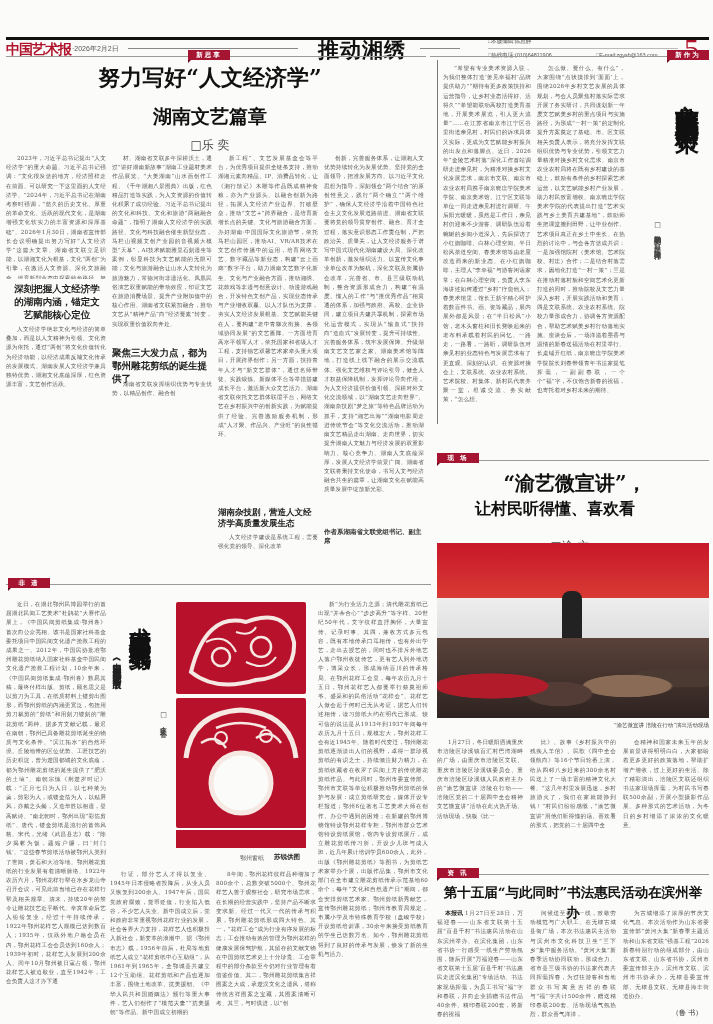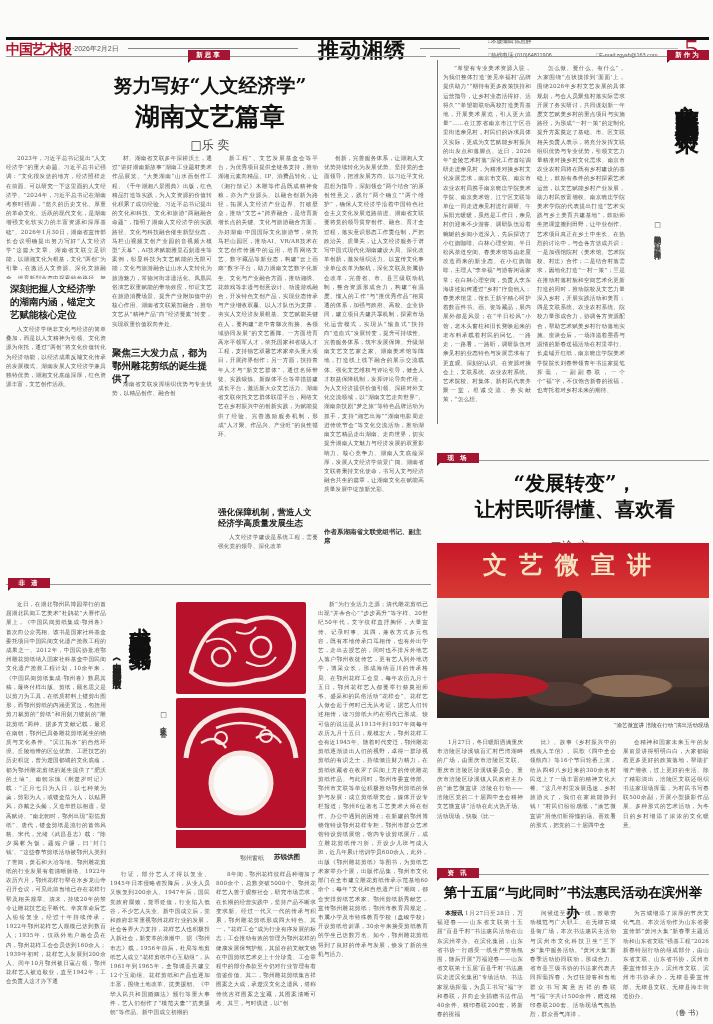--- a/index.html
+++ b/index.html
@@ -60,56 +60,55 @@
   <div class="abs meta" style="left:488px;top:6px;">□本版编辑:陈思静</div>
   <div class="abs rule-thin" style="left:488px;top:16px;width:190px;background:#bbb;"></div>
   <div class="abs meta" style="left:488px;top:20px;">□热线电话:(010)64811906</div>
   <div class="abs meta" style="left:596px;top:20px;">□E-mail:zgysb@163.com</div>
   <div class="abs page-num">5</div>
 </div>
 <div class="abs thick-rule"></div>
 
 <div class="abs sec-rule" style="left:6px;top:56px;width:420px;"></div>
 <div class="abs tag" style="left:188px;top:50px;width:42px;">新思享</div>
-<div class="abs headline" style="left:40px;top:70px;width:340px;font-size:19px;line-height:31px;">努力写好“人文经济学”</div>
-<div class="abs headline" style="left:40px;top:101px;width:340px;font-size:25px;line-height:31px;">湖南文艺篇章</div>
+<div class="abs headline" style="left:40px;top:62px;width:340px;font-size:22px;line-height:31px;">努力写好“人文经济学”</div>
+<div class="abs headline" style="left:40px;top:101px;width:340px;font-size:19px;line-height:31px;">湖南文艺篇章</div>
 <div class="abs byline" style="left:150px;top:137px;width:120px;">□乐 奕</div>
 
 <div class="abs col" style="left:6px;top:154px;width:100px;height:125px;">2023年，习近平总书记提出“人文经济学”的重大命题。习近平总书记强调：“文化很发达的地方，经济照样走在前面。可以研究一下这里面的人文经济学。”2024年，习近平总书记在湖南考察时强调，“悠久的历史文化、厚重的革命文化、活跃的现代文化，是湖南增强文化软实力的丰富资源和深厚基础”。2026年1月30日，湖南省宣传部长会议明确提出努力写好“人文经济学”这篇大文章。湖南省文联立足职能，以湖湘文化为根基，文化“两创”为引擎，在激活人文资源、深化文旅融合、培育新型业态中探索特色路径，努力写好“人文经济学”湖南文艺篇章。</div>
-<div class="abs subhead" style="left:10px;top:282px;width:94px;">深刻把握人文经济学的湖南内涵，锚定文艺赋能核心定位</div>
+<div class="abs subhead" style="left:10px;top:282px;width:94px;text-align:center;">深刻把握人文经济学的湖南内涵，锚定文艺赋能核心定位</div>
 <div class="abs col" style="left:6px;top:325px;width:100px;height:75px;">人文经济学绝非文化与经济的简单叠加，而是以人文精神为引领、文化资源为依托，通过“两创”将文化价值转化为经济动能，以经济成果反哺文化传承的发展模式。湖南发展人文经济学兼具独特优势，湖湘文化底蕴深厚，红色资源丰富，文艺创作活跃。</div>
 
 <div class="abs col" style="left:112px;top:154px;width:100px;height:188px;">材。湖南省文联多年深耕沃土，通过“讲好湖南新故事”湖南工业题材美术作品展览、“大美湖南”山水画创作工程、《千年湖湘八景图典》出版，红色精品打造等实践，为人文资源的价值转化积累了成功经验。习近平总书记提出的文化和科技、文化和旅游“两融融合命题”，指明了湖南人文经济学的实践路径。文化与科技融合催生新型业态，马栏山视频文创产业园的音视频大模型“天幕”，AI技术赋能雅里石刻遗生等案例，彰显科技为文艺赋能的无限可能；文化与旅游融合让山水人文转化为旅游魅力，常德河街非遗活化、凤凰民俗演艺双重赋能的带动效应，印证文艺在旅游消费场景、提升产业附加值中的核心作用。湖南省文联紧扣融合，推动文艺从“精神产品”向“经济要素”转变，实现双重价值双向奔赴。</div>
 <div class="abs subhead" style="left:112px;top:346px;width:100px;">聚焦三大发力点，都为鄂州雕花剪纸的诞生提供了</div>
 <div class="abs col" style="left:112px;top:380px;width:100px;height:20px;">湖南省文联发挥组织优势与专业优势，以精品创作、融合创</div>
 
 <div class="abs col" style="left:218px;top:154px;width:100px;height:310px;">新工程”、文艺发展基金会等平台，为优秀项目提供全链条支持，推动湖湘元素向精品、IP、消费品转化，让《湘行散记》木雕等作品既成精神食粮，亦为产业源头。以融合创新为路径，拓展人文经济产业边界。打破壁垒，推动“文艺+”跨界融合，是培育新增长点的关键。文化与旅游融合方面，办好湖南·中国国际文化旅游节，依托马栏山园区，推动AI、VR/AR技术在文艺创作传播中的运用，培育网络文艺、数字藏品等新业态，构建“云上画廊”数字平台，助力湖南文艺数字化新生。文化与产业融合方面，推动湘绣、花鼓戏等非遗与创意设计、动漫游戏融合，开发特色文创产品，实现业态传承与产业增收双赢。以人才队伍为支撑，夯实人文经济发展根基。文艺赋能关键在人，要构建“老中青梯次衔接、各领域协同发展”的文艺雁阵。一方面培育高水平领军人才，依托国家和省级人才工程，支持德艺双馨艺术家牵头重大项目，开展跨界创作；另一方面，扶持青年人才与“新文艺群体”，通过名师带徒、实践锻炼、新媒体平台等举措搭建成长平台，激活新大众文艺活力。湖南省文联依托文艺群体联谊平台，网络文艺在乡村振兴中的创新实践，为赋能提供了经验。完善激励服务机制，形成“人才聚、作品兴、产业旺”的良性循环。</div>
-<div class="abs subhead" style="left:218px;top:507px;width:100px;font-size:8.5px;line-height:11px;">强化保障机制，营造人文经济学高质量发展生态</div>
+<div class="abs subhead" style="left:218px;top:507px;width:100px;font-size:8.5px;line-height:11px;">湖南杂技剧，营造人文经济学高质量发展生态</div>
 <div class="abs col" style="left:218px;top:533px;width:100px;height:18px;">人文经济学建设是系统工程，需要强化党的领导、深化改革</div>
 
 <div class="abs col" style="left:324px;top:154px;width:100px;height:380px;">创新，完善服务体系，让湖湘人文优势持续转化为发展优势。坚持党的全面领导，把准发展方向。以习近平文化思想为指导，深刻领会“两个结合”的原创性意义，践行“两个确立”“两个维护”，确保人文经济学沿着中国特色社会主义文化发展道路前进。湖南省文联要将党的领导贯穿创作、融合、育才全过程，落实意识形态工作责任制，严把政治关、质量关，让人文经济服务于谱写中国式现代化湖南建设大局。深化改革创新，激发组织活力。以宣传文化事业单位改革为契机，深化文联及所属协会改革，完善省、市、县三级联动机制，整合资源形成合力，构建“有温度、懂人的工作”与“推优秀作品”相贯通的体系，加强与政府、高校、企业协同，建立项目共建共享机制，探索市场化运营模式，实现从“输血式”扶持向“造血式”发展转变，提升可持续性。完善服务体系，筑牢发展保障。升级湖南文艺文艺家之家、湖南美术馆等阵地，打造线上线下融合的展示交流载体。强化文艺维权与评论引导，健全人才权益保障机制，发挥评论导向作用，为人文经济提供价值引领。深耕对外文化交流领域，以“湖南文艺走向世界”、湖南杂技剧“梦之旅”等特色品牌活动为抓手，支持“湘艺出海”“湖南电影周走进传统节会”等文化交流活动，推动湖南文艺精品走出湖南、走向世界，切实提升湖南人文魅力与经济发展的双重影响力、核心竞争力。湖南人文底蕴深厚，发展人文经济学前景广阔。湖南省文联将秉持文化使命，书写人文与经济融合共生的篇章，让湖南文化在赋能高质量发展中绽放新光彩。</div>
 <div class="abs byline-note" style="left:324px;top:527px;width:100px;line-height:9px;">作者系湖南省文联党组书记、副主席</div>
 
 <div class="abs sec-rule" style="left:430px;top:56px;width:279px;"></div>
 <div class="abs tag" style="left:667px;top:50px;width:42px;">新作为</div>
 <div class="abs box-border" style="left:437px;top:60px;width:0;height:364px;border-width:0 0 0 1px;"></div>
 <div class="abs col" style="left:443px;top:64px;width:88px;height:355px;">“希望有专业美术资源入驻，为我们整体打造‘姜见幸福村’品牌提供助力”“期待有更多政策扶持和运营指导，让乡村业态活得好、活得久”“希望能联动高校打造美育基地，开展美术展览，引人更大流量”……在江苏省南京市江宁区谷里街道亲见村，村民们的诉求具体又实际，更成为文艺赋能乡村振兴的出发点和落脚点。近日，2026年“金陵艺术村落”深化工作首站调研走进亲见村，为精准对接乡村文化发展需求，南京市文联、南京市农业农村局携手南京晓庄学院美术学院、南京美术馆、江宁区文联等单位一同走进亲见村进行调研。午后阳光暖暖，虽然是工作日，亲见村仍迎来不少游客。调研队伍沿着蜿蜒的乡间小道深入，先后探访了小红旗咖啡、白林心理空间、半日松风茶道空间、春美术馆等由老屋改造而来的新业态。在小红旗咖啡，主理人“李幸福”与游客闲话家常；在白林心理空间，负责人李东海讲述如何通过“乡村”疗愈他人；春美术馆里，馆长王新宇精心呵护着数百件书、画、瓷等藏品，展内展外都是风景；在“半日松风”小馆，老木头窗柱和旧长凳唤起来的老布料承载着村民的回忆。一路走，一路看，一路听，调研队伍对亲见村的业态特色与发展需求有了更直观、深刻的认识。在资源对接会上，文联系统、农业农村系统、艺术院校、村集体、新村民代表齐聚一堂，坦诚交流、务实献策，“怎么想、</div>
 <div class="abs col" style="left:537px;top:64px;width:88px;height:355px;">怎么做、要什么、有什么”，大家围绕“点状摸排到‘面面’上，围绕2026年乡村文艺发展的具体规划，与会人员聚焦村落实际需求开展了务实研讨，共同谋划新一年度文艺赋美乡村的重点项目与实施路径，为形成“一村一策”的定制化提升方案奠定了基础。市、区文联相关负责人表示，将充分发挥文联组织优势与专业优势，引领文艺力量精准对接乡村文化需求。南京市农业农村局将在既有乡村建设的基础上，鼓励有条件的乡村探索艺术运营，以文艺赋能乡村产业发展，助力村民致富增收。南京晓庄学院美术学院的代表提出打造“艺术实践与乡土美育共建基地”，鼓励师生把课堂搬到田野，让毕业创作、艺术项目真正在乡土中生长。在热烈的讨论中，与会各方达成共识：一是加强馆院村（美术馆、艺术院校、村庄）合作；二是结合村落需求，因地化打造“一村一策”；三是在推动村落村貌和空间艺术化更新打造的同时，推动院校及文艺力量深入乡村，开展实践活动和美育；四是文联系统、农业农村系统、院校力量形成合力，协调各方资源配合，帮助艺术赋美乡村行动落地实施。座谈会后，一场洋溢着墨香与温情的新春送福活动在村里举行。长桌铺开红纸，南京晓庄学院美术学院院长刘春带领青年书法家提笔挥毫，一副副春联，一个个“福”字，不仅饱含新春的祝福，也寄托着对乡村未来的期待。</div>
 <div class="abs vert" style="left:671px;top:86px;height:330px;font-size:24px;line-height:32px;">文艺赋美乡村聚焦『一村一策』</div>
 <div class="abs vert" style="left:652px;top:220px;height:120px;font-size:7px;color:#444;letter-spacing:1px;">□杨鹏鹏 俞 颖 张泽伟</div>
 
 <div class="abs sec-rule" style="left:437px;top:460px;width:272px;"></div>
 <div class="abs tag" style="left:437px;top:453px;width:42px;">现 场</div>
-<div class="abs headline" style="left:470px;top:470px;width:210px;font-size:20px;line-height:26px;">“发展转变”，</div>
-<div class="abs headline" style="left:450px;top:496px;width:250px;font-size:20px;line-height:26px;">让村民听得懂、喜欢看</div>
+<div class="abs headline" style="left:470px;top:470px;width:210px;font-size:20px;line-height:26px;">“渝艺微宣讲”，</div>
+<div class="abs headline" style="left:430px;top:496px;width:250px;font-size:16px;line-height:26px;">让村民听得懂、喜欢看</div>
 <div class="abs byline" style="left:520px;top:538px;width:100px;">□渝 文</div>
 
 <div class="abs photo" style="left:437px;top:543px;width:272px;height:175px;">
   <div class="photo-banner"></div>
-  <div class="photo-title">文艺微宣讲</div>
   <div class="photo-stage"></div>
   <div class="photo-speaker"></div>
   <div class="photo-crowd"></div>
 </div>
 <div class="abs caption" style="left:437px;top:722px;width:272px;">“渝艺微宣讲 涪陵在行动”演出活动现场</div>
 
 <div class="abs col" style="left:437px;top:738px;width:86px;height:104px;">1月27日，冬日暖阳洒满重庆市涪陵区珍溪镇百汇村巴湾湖畔的广场，由重庆市涪陵区文联、重庆市涪陵区珍溪镇委员会、重庆市涪陵区珍溪镇人民政府主办的“渝艺微宣讲 涪陵在行动——涪陵区党的二十届四中全会精神文艺微宣讲”活动在此火热开场。活动现场，快板《比一</div>
 <div class="abs col" style="left:530px;top:738px;width:86px;height:104px;">比》、故事《乡村振兴中的残疾人羊倌》、民歌《四中全会领航向》等16个节目轮番上演，给从四邻八乡赶来的300余名村民送上了一场丰富的精神文化大餐。“这几年村里发展迅速，乡村旅游火了，我们在家就能挣到钱！”村民们纷纷感慨，“渝艺微宣讲”用他们听得懂的话、喜欢看的形式，把党的二十届四中全</div>
 <div class="abs col" style="left:623px;top:738px;width:86px;height:104px;">会精神和国家未来五年的发展前景讲得明明白白，大家都盼着更多更好的政策落地，帮助扩增产增收，过上更好的生活。除了精彩演出，涪陵区文联还组织书法家现场挥毫，为村民书写春联500余副，开展小型摄影作品展。多种形式的艺术活动，为冬日的乡村增添了浓浓的文化暖意。</div>
 

